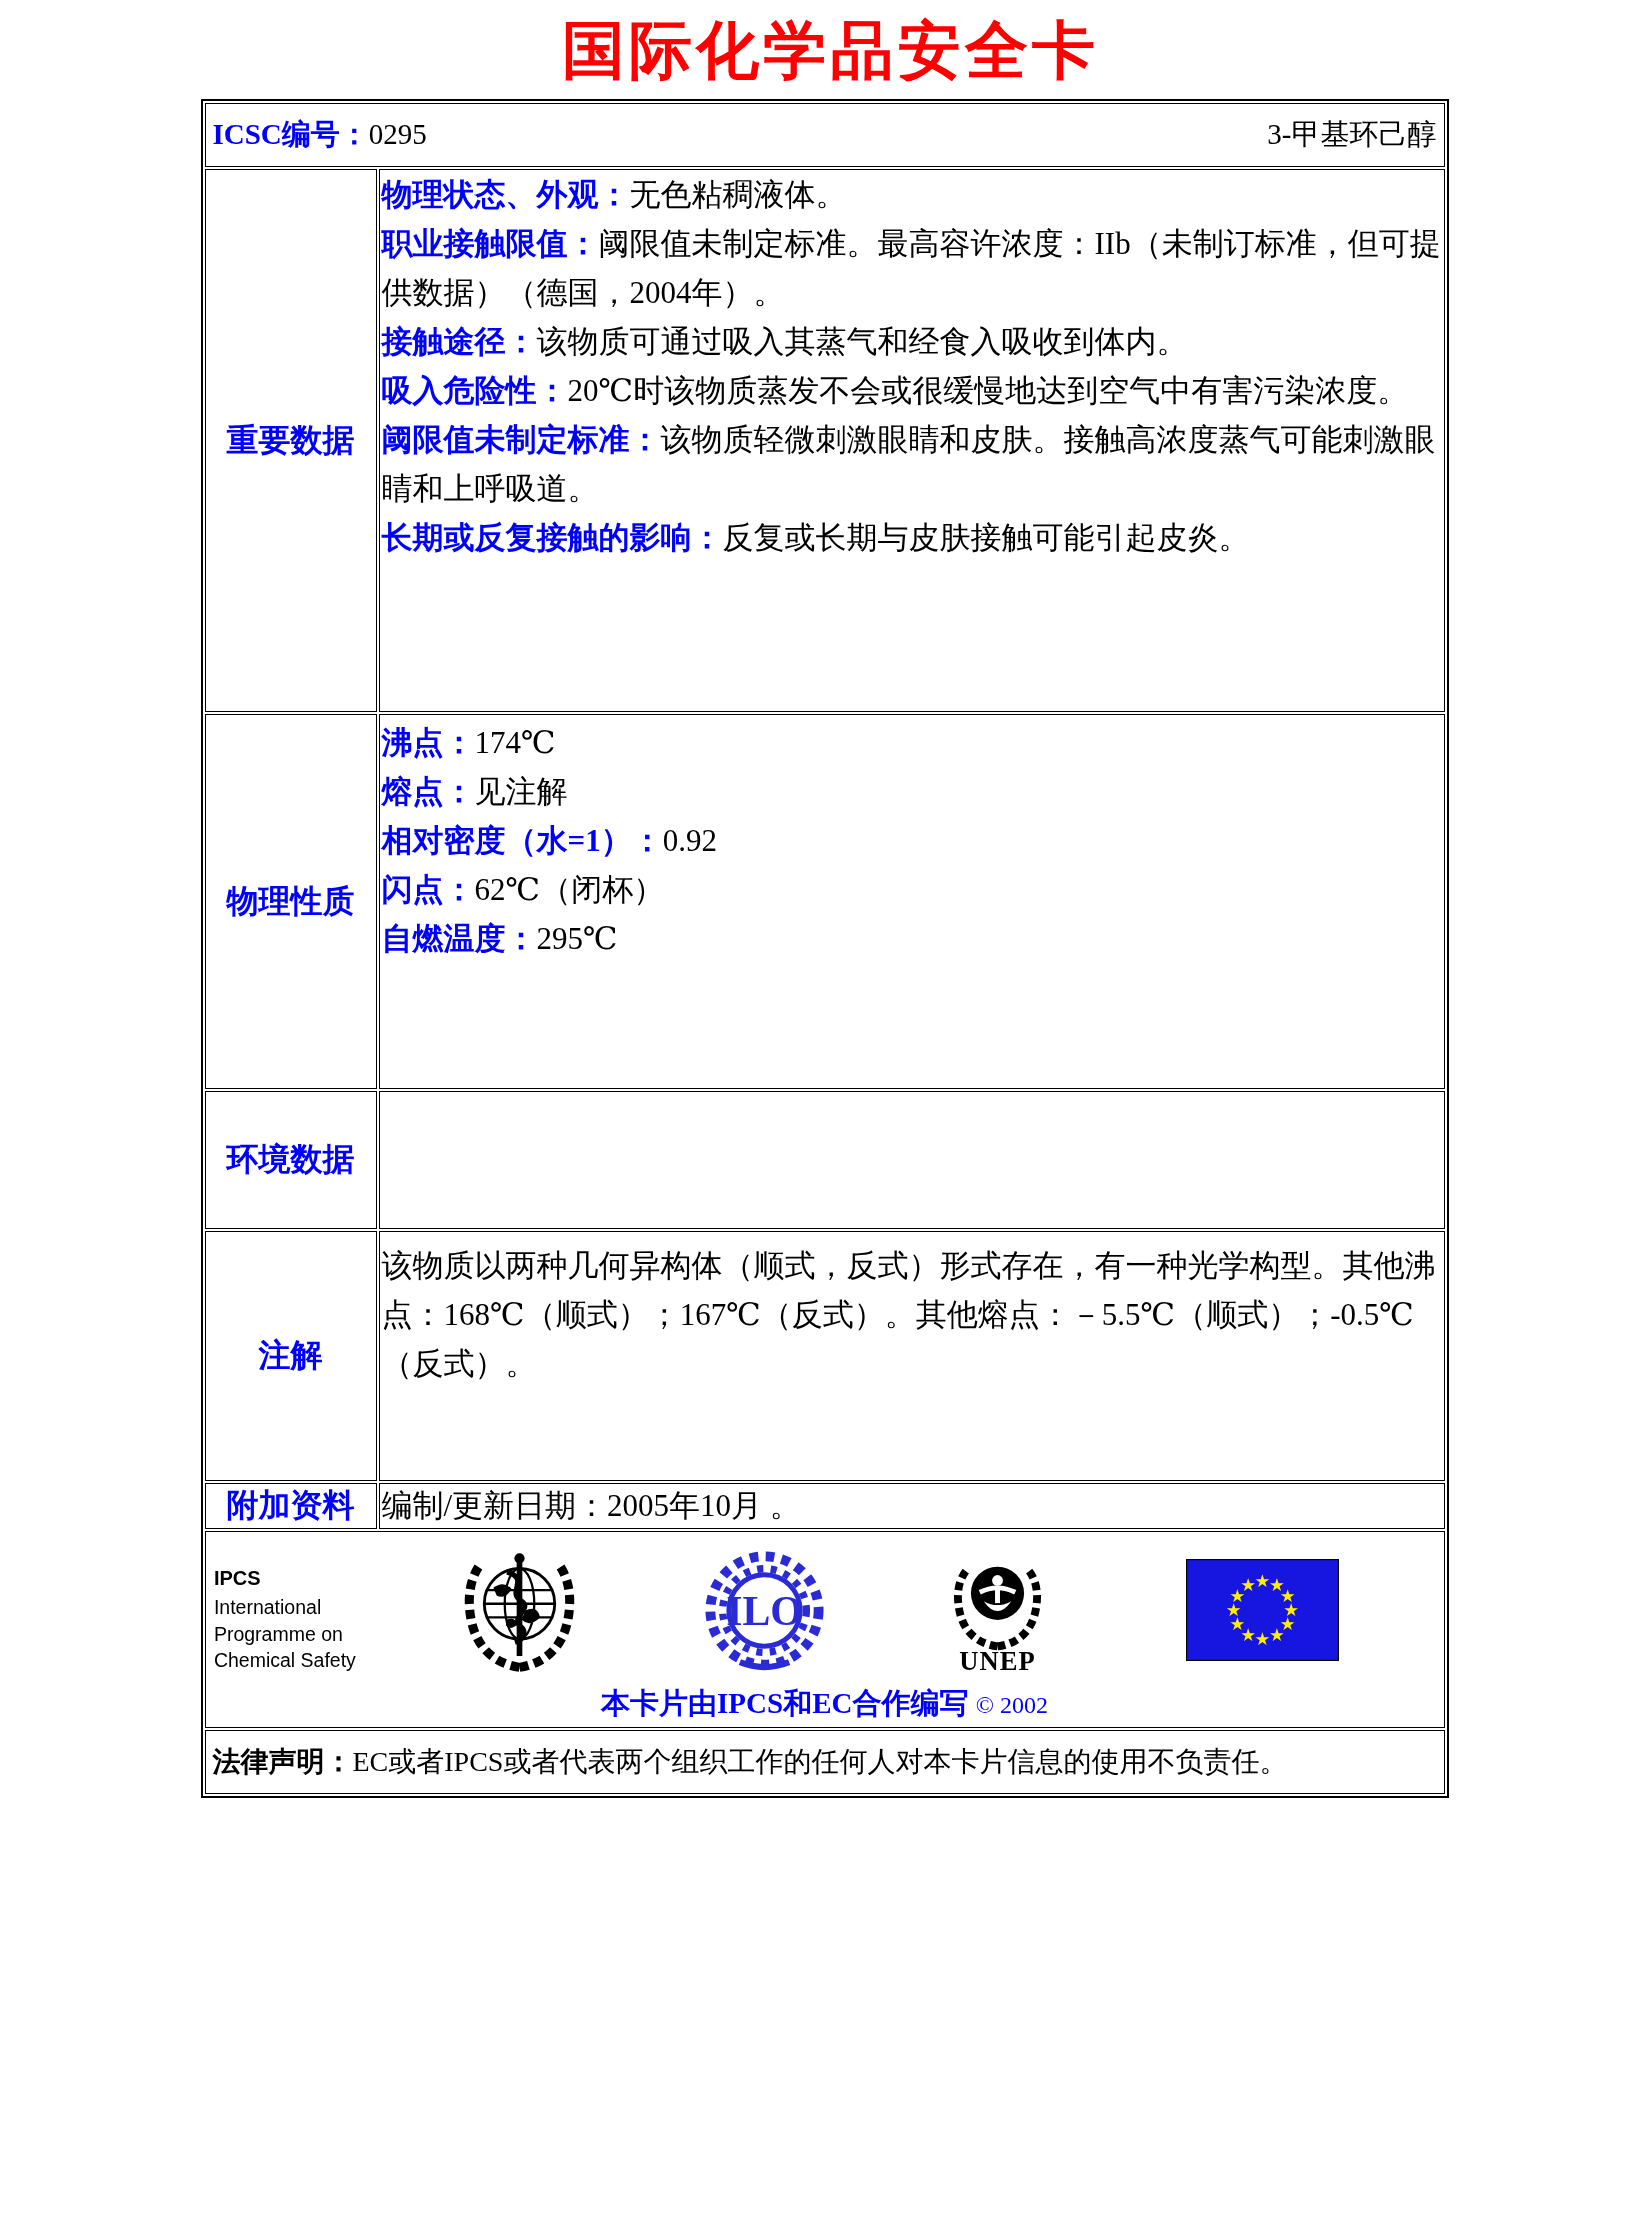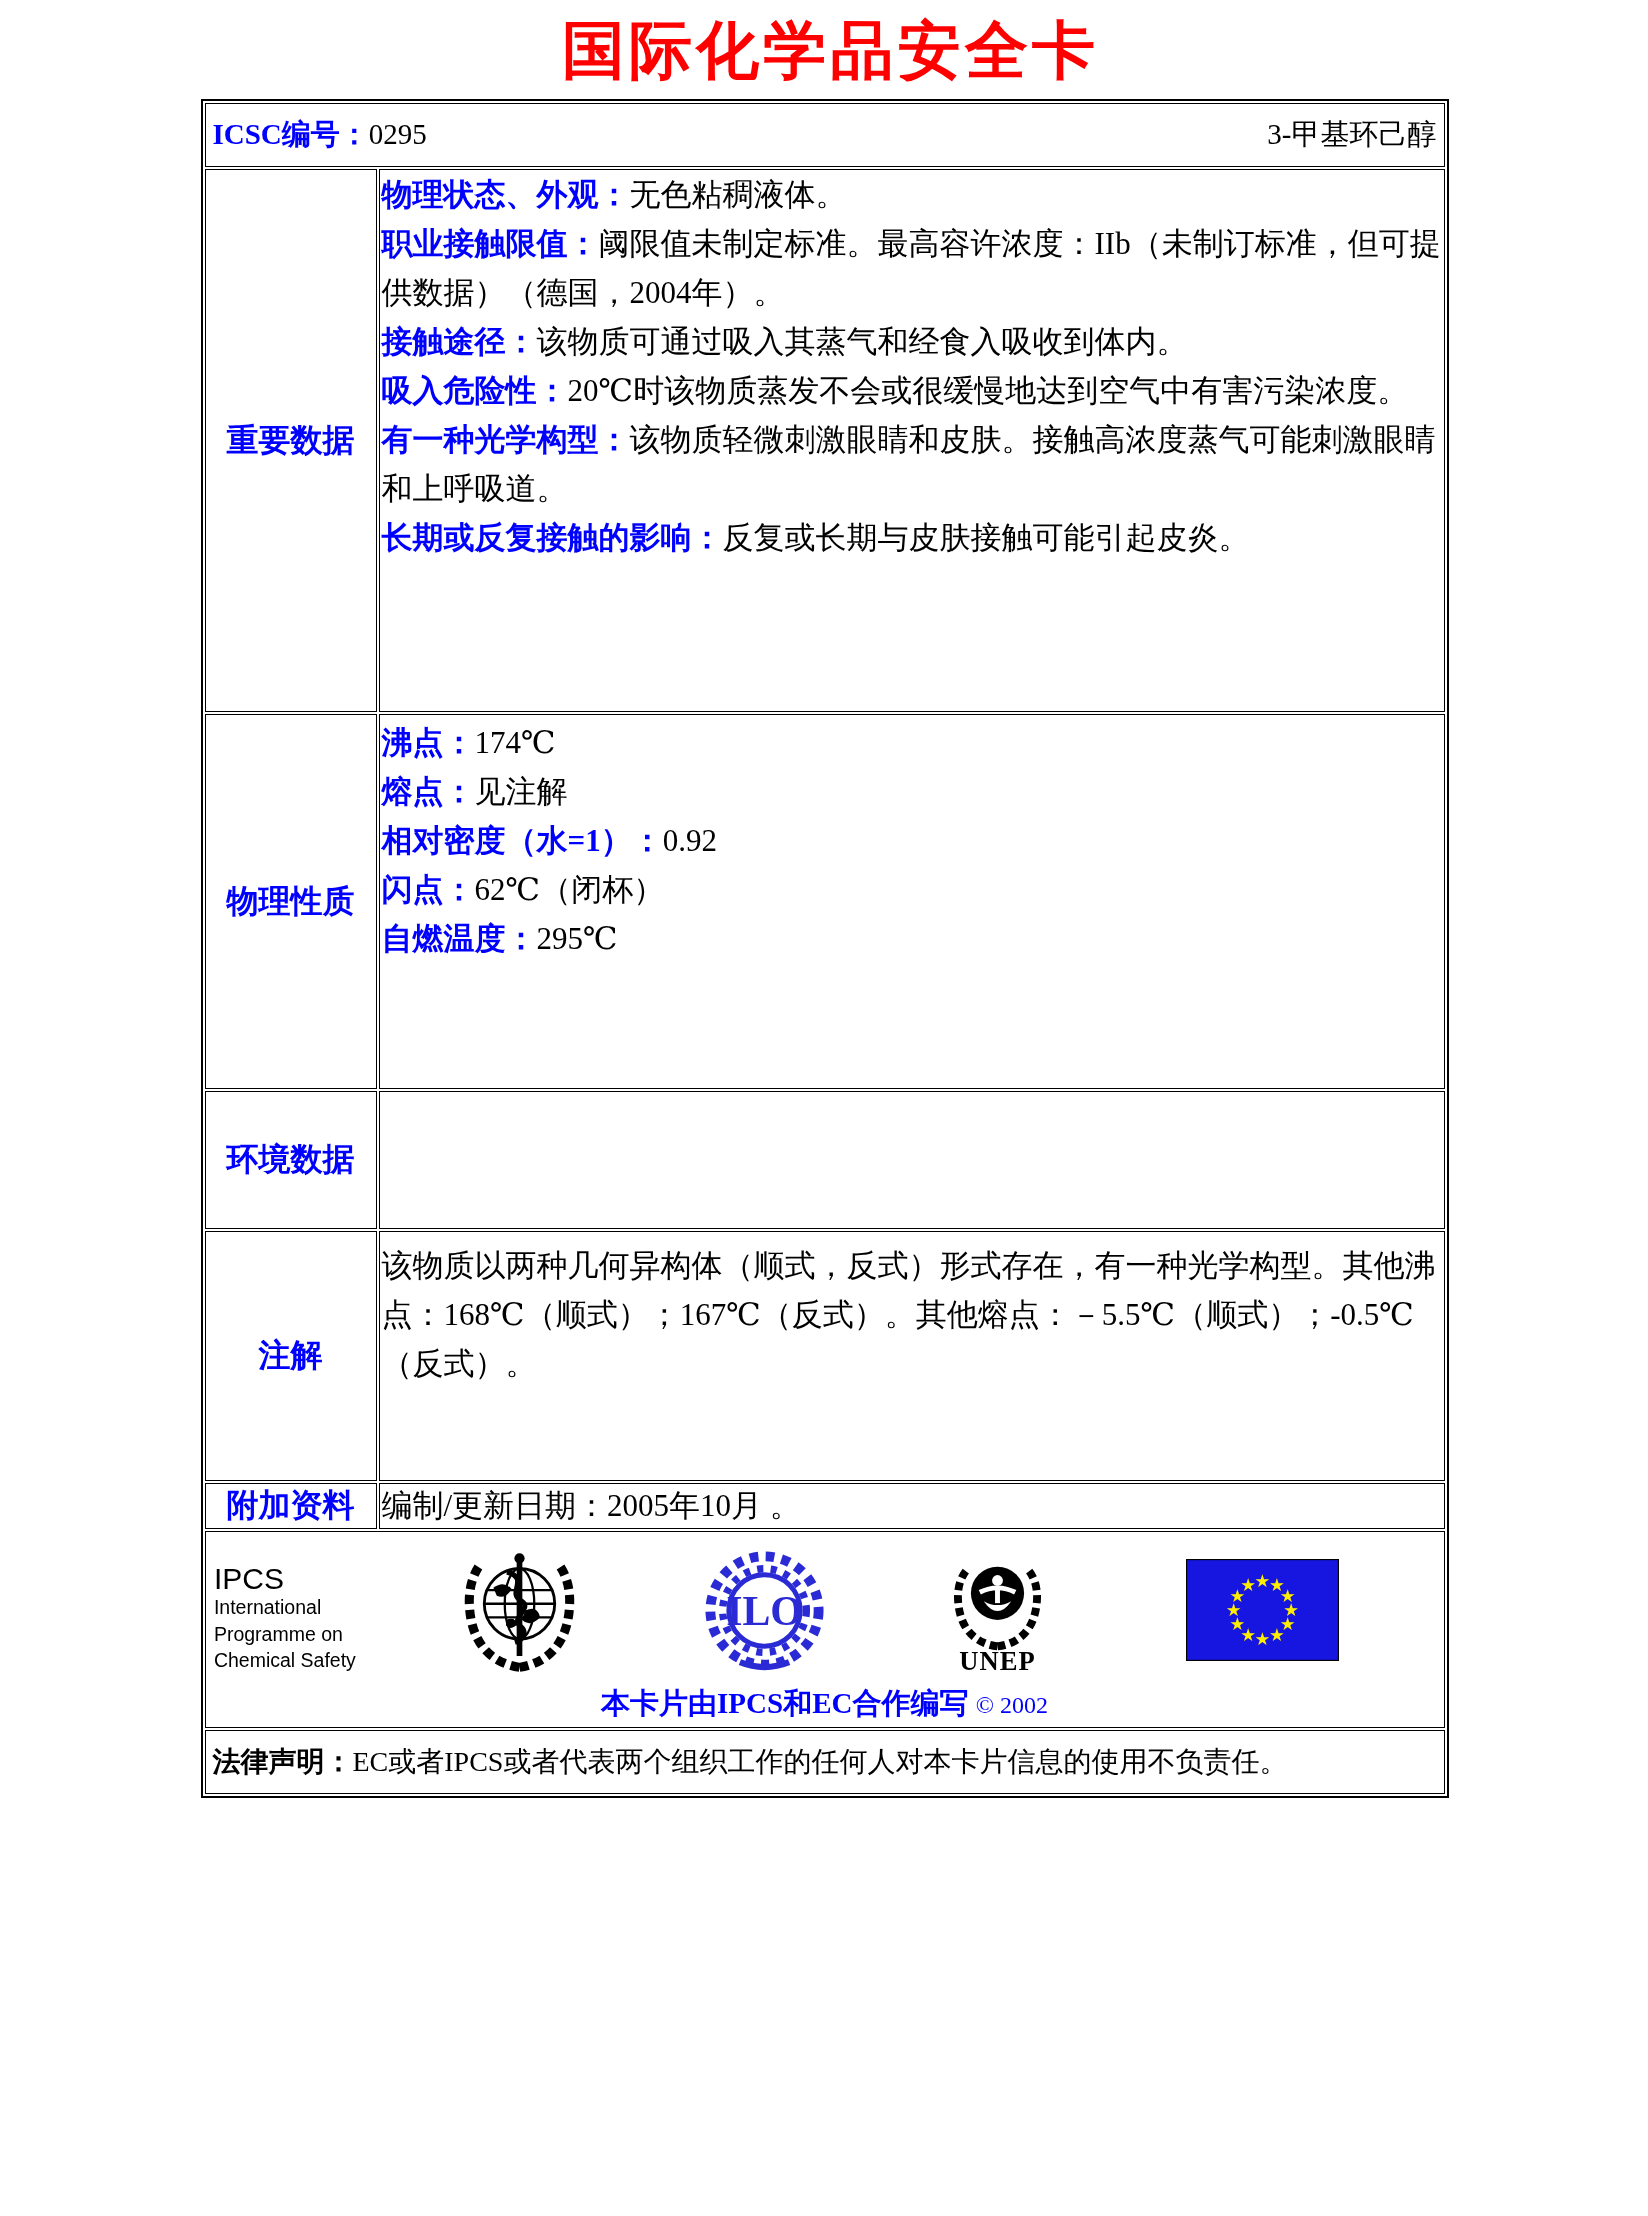--- a/index.html
+++ b/index.html
@@ -36,21 +36,21 @@
   .row-physical  .content-cell { height:375px; padding-top:2.8px; }
   .row-env       .content-cell { height:138px; }
   .row-notes     .content-cell { height:250px; padding-top:8.4px; }
   .row-extra td  { height:46px; }
   .row-extra .content-cell { line-height:42px; vertical-align:middle; }
   .logos-cell { height:197px; position:relative; }
   .ipcs-block {
     position:absolute; left:8.4px; top:31px;
     font-family:"Liberation Sans","DejaVu Sans",sans-serif;
   }
-  .ipcs-name { font-size:30px; font-weight:normal; line-height:31px; }
+  .ipcs-name { font-size:20px; font-weight:bold; line-height:31px; }
   .ipcs-line { font-size:19.5px; line-height:26.5px; }
   .logo { position:absolute; }
   .logo-who  { left:251px; top:9.7px; width:125px; height:136px; }
   .logo-ilo  { left:496px; top:16.7px; width:125px; height:123px; }
   .logo-unep { left:733px; top:15.3px; width:117px; height:128px; }
   .logo-eu   { left:980px; top:26.5px; width:153px; height:102px; }
   .credit-line {
     position:absolute; left:0; right:0; top:152px; text-align:center;
     color:#0000FF; font-size:29px; font-weight:bold;
   }
@@ -81,21 +81,21 @@
     </td>
   </tr>
 
   <tr class="row-important">
     <td class="label-cell">重要数据</td>
     <td class="content-cell">
       <p><span class="inline-label">物理状态、外观：</span><span>无色粘稠液体。</span></p>
       <p><span class="inline-label">职业接触限值：</span><span>阈限值未制定标准。最高容许浓度：IIb（未制订标准，但可提供数据）（德国，2004年）。</span></p>
       <p><span class="inline-label">接触途径：</span><span>该物质可通过吸入其蒸气和经食入吸收到体内。</span></p>
       <p><span class="inline-label">吸入危险性：</span><span>20℃时该物质蒸发不会或很缓慢地达到空气中有害污染浓度。</span></p>
-      <p><span class="inline-label">有一种光学构型：</span><span>该物质轻微刺激眼睛和皮肤。接触高浓度蒸气可能刺激眼睛和上呼吸道。</span></p>
+      <p><span class="inline-label">阈限值未制定标准：</span><span>该物质轻微刺激眼睛和皮肤。接触高浓度蒸气可能刺激眼睛和上呼吸道。</span></p>
       <p><span class="inline-label">长期或反复接触的影响：</span><span>反复或长期与皮肤接触可能引起皮炎。</span></p>
     </td>
   </tr>
 
   <tr class="row-physical">
     <td class="label-cell">物理性质</td>
     <td class="content-cell">
       <p><span class="inline-label">沸点：</span><span>174℃</span></p>
       <p><span class="inline-label">熔点：</span><span>见注解</span></p>
       <p><span class="inline-label">相对密度（水=1）：</span><span>0.92</span></p>

